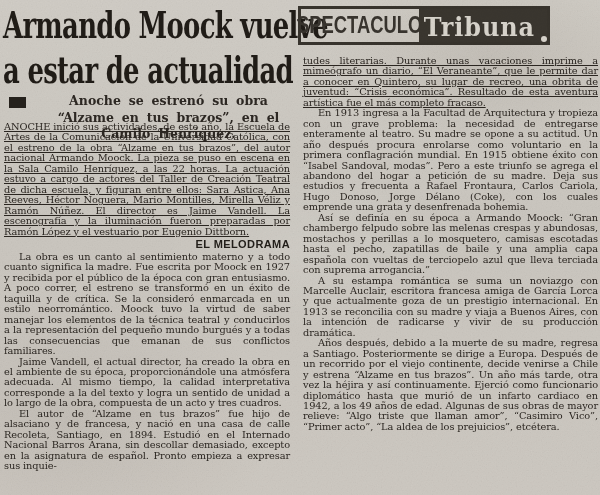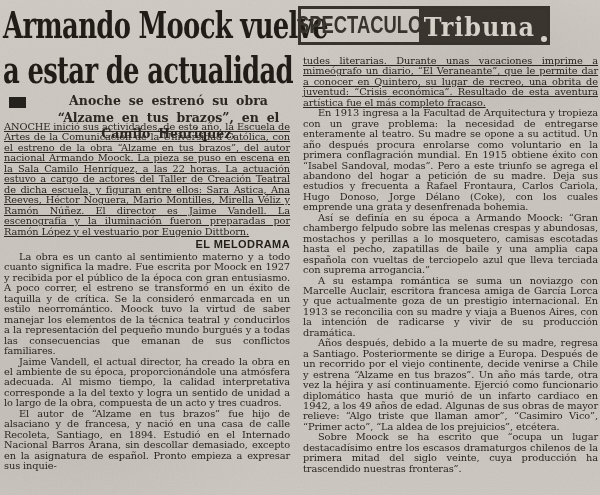--- a/index.html
+++ b/index.html
@@ -82,21 +82,20 @@
     <p>Jaime Vandell, el actual director, ha creado la obra en el ambiente de su época, proporcionándole una atmósfera adecuada. Al mismo tiempo, la calidad interpretativa corresponde a la del texto y logra un sentido de unidad a lo largo de la obra, compuesta de un acto y tres cuadros.</p>
     <p>El autor de “Alzame en tus brazos” fue hijo de alsaciano y de francesa, y nació en una casa de calle Recoleta, Santiago, en 1894. Estudió en el Internado Nacional Barros Arana, sin descollar demasiado, excepto en la asignatura de español. Pronto empieza a expresar sus inquie-</p>
   </section>
 
   <section class="col col-right">
     <p class="flush">tudes literarias. Durante unas vacaciones imprime a mimeógrafo un diario, “El Veraneante”, que le permite dar a conocer en Quintero, su lugar de recreo, una obrita de juventud: “Crisis económica”. Resultado de esta aventura artística fue el más completo fracaso.</p>
     <p>En 1913 ingresa a la Facultad de Arquitectura y tropieza con un grave problema: la necesidad de entregarse enteramente al teatro. Su madre se opone a su actitud. Un año después procura enrolarse como voluntario en la primera conflagración mundial. En 1915 obtiene éxito con “Isabel Sandoval, modas”. Pero a este triunfo se agrega el abandono del hogar a petición de su madre. Deja sus estudios y frecuenta a Rafael Frontaura, Carlos Cariola, Hugo Donoso, Jorge Délano (Coke), con los cuales emprende una grata y desenfrenada bohemia.</p>
     <p>Así se definía en su época a Armando Moock: “Gran chambergo felpudo sobre las melenas crespas y abundosas, mostachos y perillas a lo mosquetero, camisas escotadas hasta el pecho, zapatillas de baile y una amplia capa española con vueltas de terciopelo azul que lleva terciada con suprema arrogancia.”</p>
     <p>A su estampa romántica se suma un noviazgo con Marcelle Auclair, escritora francesa amiga de García Lorca y que actualmente goza de un prestigio internacional. En 1913 se reconcilia con su madre y viaja a Buenos Aires, con la intención de radicarse y vivir de su producción dramática.</p>
     <p>Años después, debido a la muerte de su madre, regresa a Santiago. Posteriormente se dirige a Europa. Después de un recorrido por el viejo continente, decide venirse a Chile y estrena “Alzame en tus brazos”. Un año más tarde, otra vez la héjira y así continuamente. Ejerció como funcionario diplomático hasta que murió de un infarto cardiaco en 1942, a los 49 años de edad. Algunas de sus obras de mayor relieve: “Algo triste que llaman amor”, “Casimiro Vico”, “Primer acto”, “La aldea de los prejuicios”, etcétera.</p>
-    <p>Sobre Moock se ha escrito que “ocupa un lugar destacadísimo entre los escasos dramaturgos chilenos de la primera mitad del siglo veinte, cuya producción ha trascendido nuestras fronteras”.</p>
   </section>
 
   <svg class="noise" width="600" height="495" xmlns="http://www.w3.org/2000/svg">
     <filter id="grain">
       <feTurbulence type="fractalNoise" baseFrequency="0.8" numOctaves="2" stitchTiles="stitch"></feTurbulence>
       <feColorMatrix type="saturate" values="0"></feColorMatrix>
     </filter>
     <rect width="600" height="495" filter="url(#grain)"></rect>
   </svg>
 

